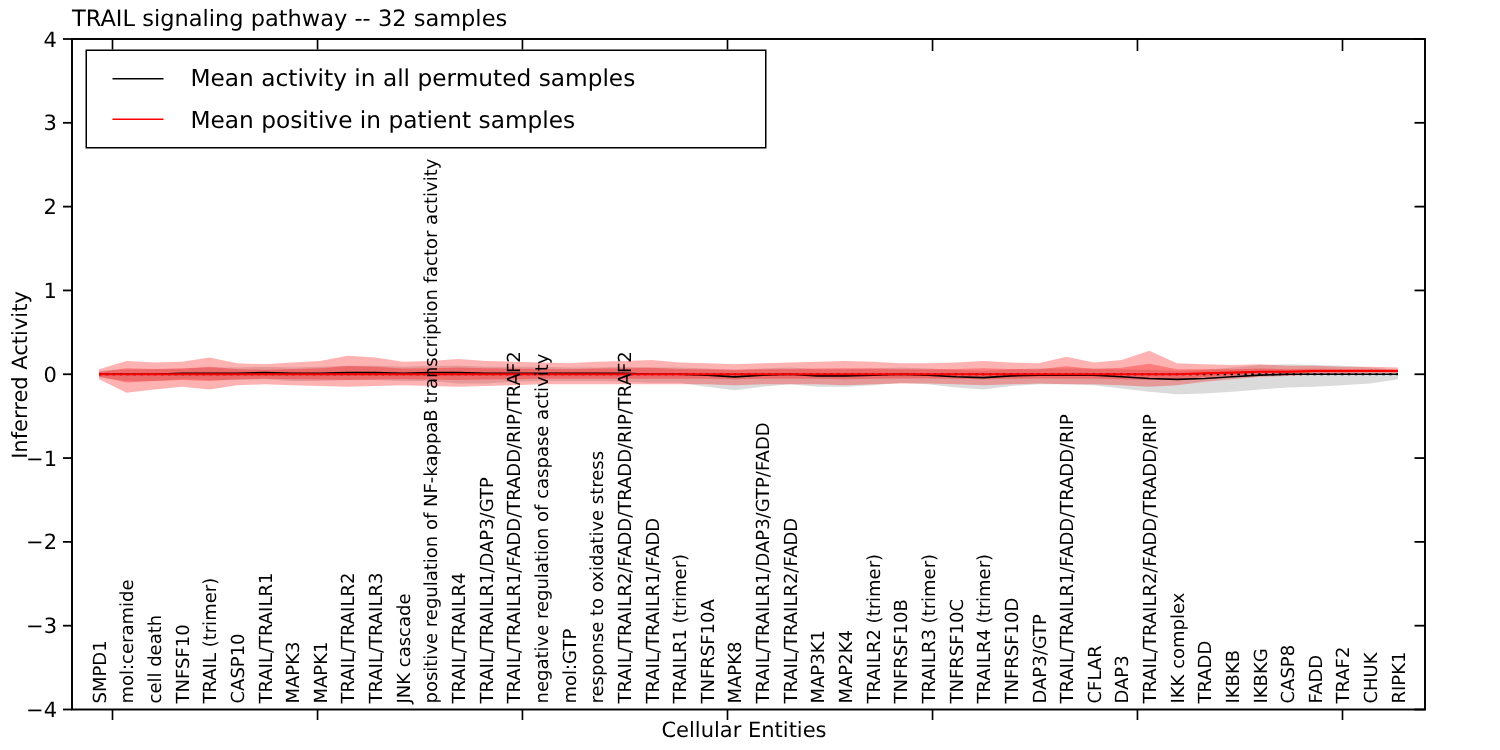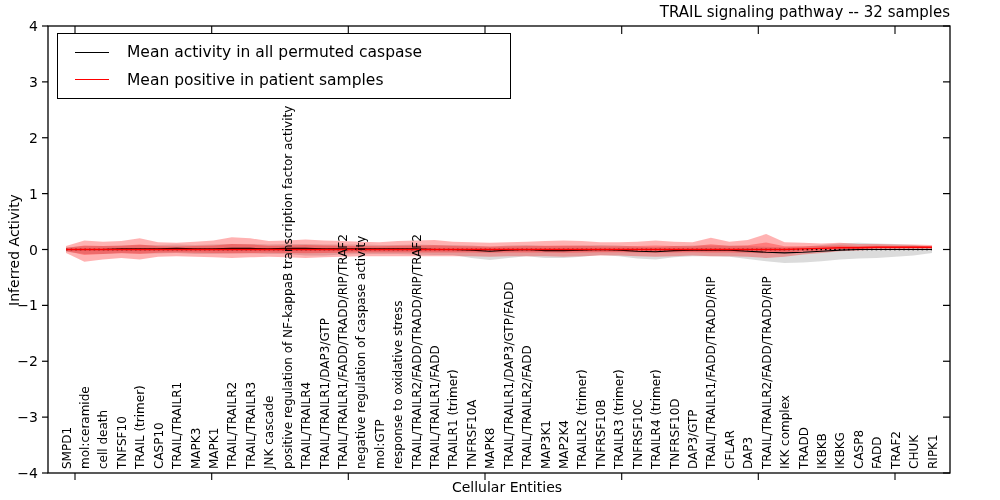--- a/index.html
+++ b/index.html
@@ -3,25 +3,25 @@
 <meta charset="utf-8">
 <style>
   html,body{margin:0;padding:0;background:#ffffff;}
   #figure{
     position:relative;width:1000px;height:500px;background:#ffffff;overflow:hidden;
     font-family:"DejaVu Sans","Liberation Sans",sans-serif;color:#000;
   }
   #plot-svg{position:absolute;left:0;top:0;width:1000px;height:500px;}
   #plot-svg text{font-family:"DejaVu Sans","Liberation Sans",sans-serif;fill:#000;}
   .fig-title{
-    position:absolute;left:48px;top:3px;width:902px;text-align:right;
+    position:absolute;left:48px;top:3px;width:902px;text-align:left;
     font-size:15px;white-space:nowrap;
   }
   .x-label{
-    position:absolute;left:56px;top:479px;width:902px;text-align:center;font-size:14px;
+    position:absolute;left:45px;top:479px;width:902px;text-align:center;font-size:14px;
   }
   .y-label{
     position:absolute;left:14px;top:250px;transform:translate(-50%,-50%) rotate(-90deg);
     font-size:14px;white-space:nowrap;
   }
   .legend{
     position:absolute;left:57px;top:33px;width:452px;height:64px;
     background:#ffffff;border:1.6px solid #000;
     display:flex;flex-direction:column;justify-content:space-evenly;
     z-index:5;
@@ -145,20 +145,20 @@
       </g>
     </svg>
 
   <div class="fig-title">TRAIL signaling pathway -- 32 samples</div>
   <div class="x-label">Cellular Entities</div>
   <div class="y-label">Inferred Activity</div>
 
   <div class="legend">
     <div class="legend-row">
       <span class="legend-swatch" style="border-top-color: rgb(0, 0, 0);"></span>
-      <span class="legend-text">Mean activity in all permuted caspase</span>
+      <span class="legend-text">Mean activity in all permuted samples</span>
     </div>
     <div class="legend-row">
       <span class="legend-swatch" style="border-top-color: rgb(255, 0, 0);"></span>
       <span class="legend-text">Mean positive in patient samples</span>
     </div>
   </div>
 </div>
 
 </body></html>

